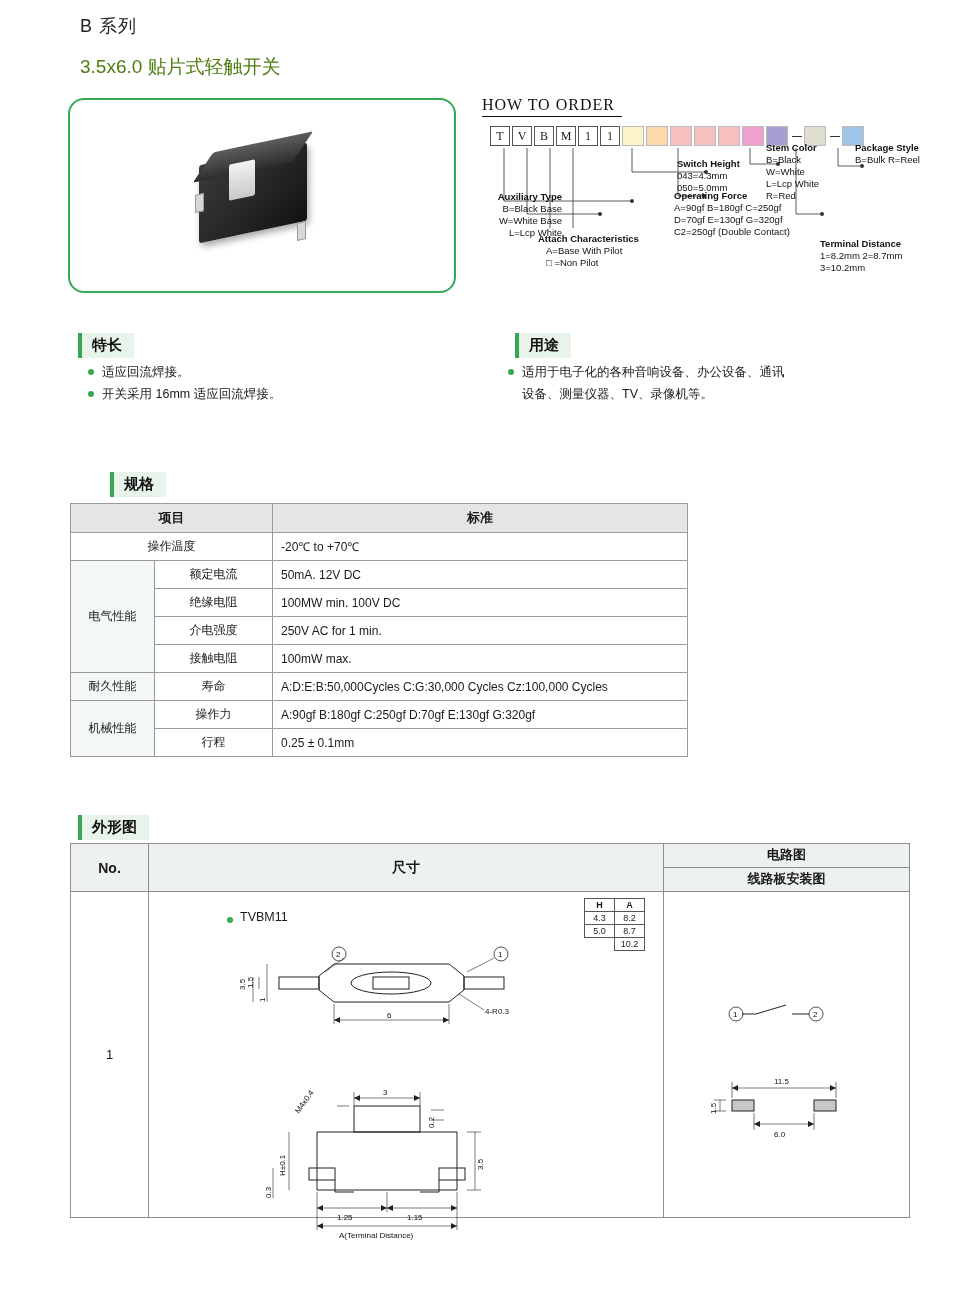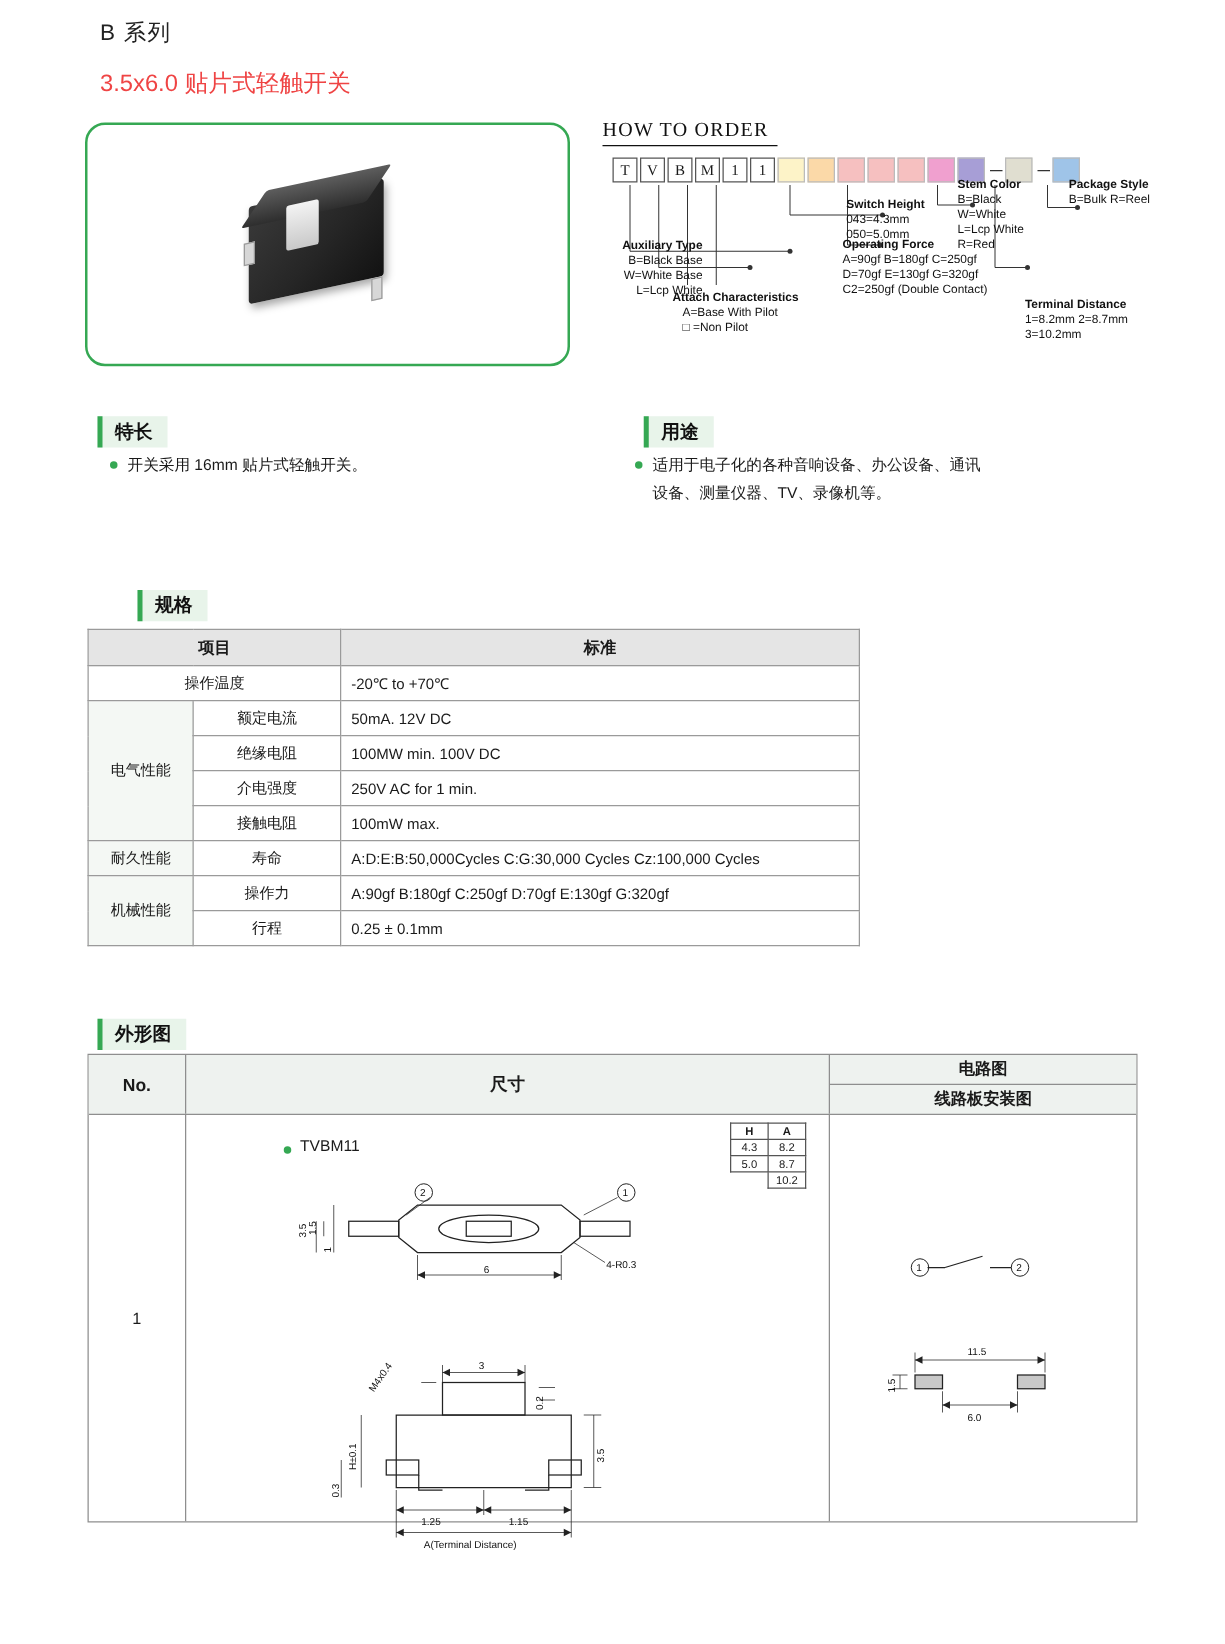--- a/index.html
+++ b/index.html
@@ -10,21 +10,21 @@
     background: #ffffff;
     font-family: "Liberation Sans", sans-serif;
     color: #1a1a1a;
     position: relative;
   }
   .page { position: relative; width: 980px; height: 1315px; padding: 0; }
 
   
   .hdr { position: absolute; left: 80px; top: 14px; }
   .hdr .series { font-size: 18px; letter-spacing: 1px; color: #222; }
-  .hdr .subtitle { font-size: 19px; margin-top: 16px; color: #ef4444; }
+  .hdr .subtitle { font-size: 19px; margin-top: 16px; color: #4d7c0f; }
 
   
   .photo-box {
     position: absolute; left: 68px; top: 98px; width: 388px; height: 195px;
     border: 2px solid #35a853; border-radius: 16px; background: #fff;
   }
   .photo-inner { position: absolute; left: 50%; top: 50%; transform: translate(-50%,-50%); width: 170px; height: 120px; }
   .sw-body {
     position: absolute; left: 22px; top: 18px; width: 108px; height: 78px;
     background: linear-gradient(135deg,#3a3a3a 0%, #262626 55%, #121212 100%);
@@ -233,21 +233,22 @@
     </div>
 
     <div class="lbl" style="left:373px; top:46px;" data-name="label-package-style">
       <b data-name="label-title">Package Style</b>
       <div data-name="label-line">B=Bulk R=Reel</div>
     </div>
   </div>
 
   <div class="sec-title" style="left:78px; top:333px;" data-name="features-title">特长</div>
   <div class="blist" style="left:88px; top:361px; width:360px;" data-name="features-list">
-    <div data-name="list-item">开关采用 16mm 贴片式轻触开关。</div>
+    <div data-name="list-item">适应回流焊接。</div>
+    <div data-name="list-item">开关采用 16mm 适应回流焊接。</div>
   </div>
 
   <div class="sec-title" style="left:515px; top:333px;" data-name="usage-title">用途</div>
   <div class="blist" style="left:508px; top:361px; width:400px;" data-name="usage-list">
     <div data-name="list-item">适用于电子化的各种音响设备、办公设备、通讯</div>
     <div style="padding-left:14px;" data-name="list-item-cont" class="no-dot">设备、测量仪器、TV、录像机等。</div>
   </div>
   <style>.blist div:nth-child(2).no-dot::before{display:none}</style>
 
   <div class="sec-title" style="left:78px; top:472px;margin-left:32px;" data-name="spec-title">规格</div>

